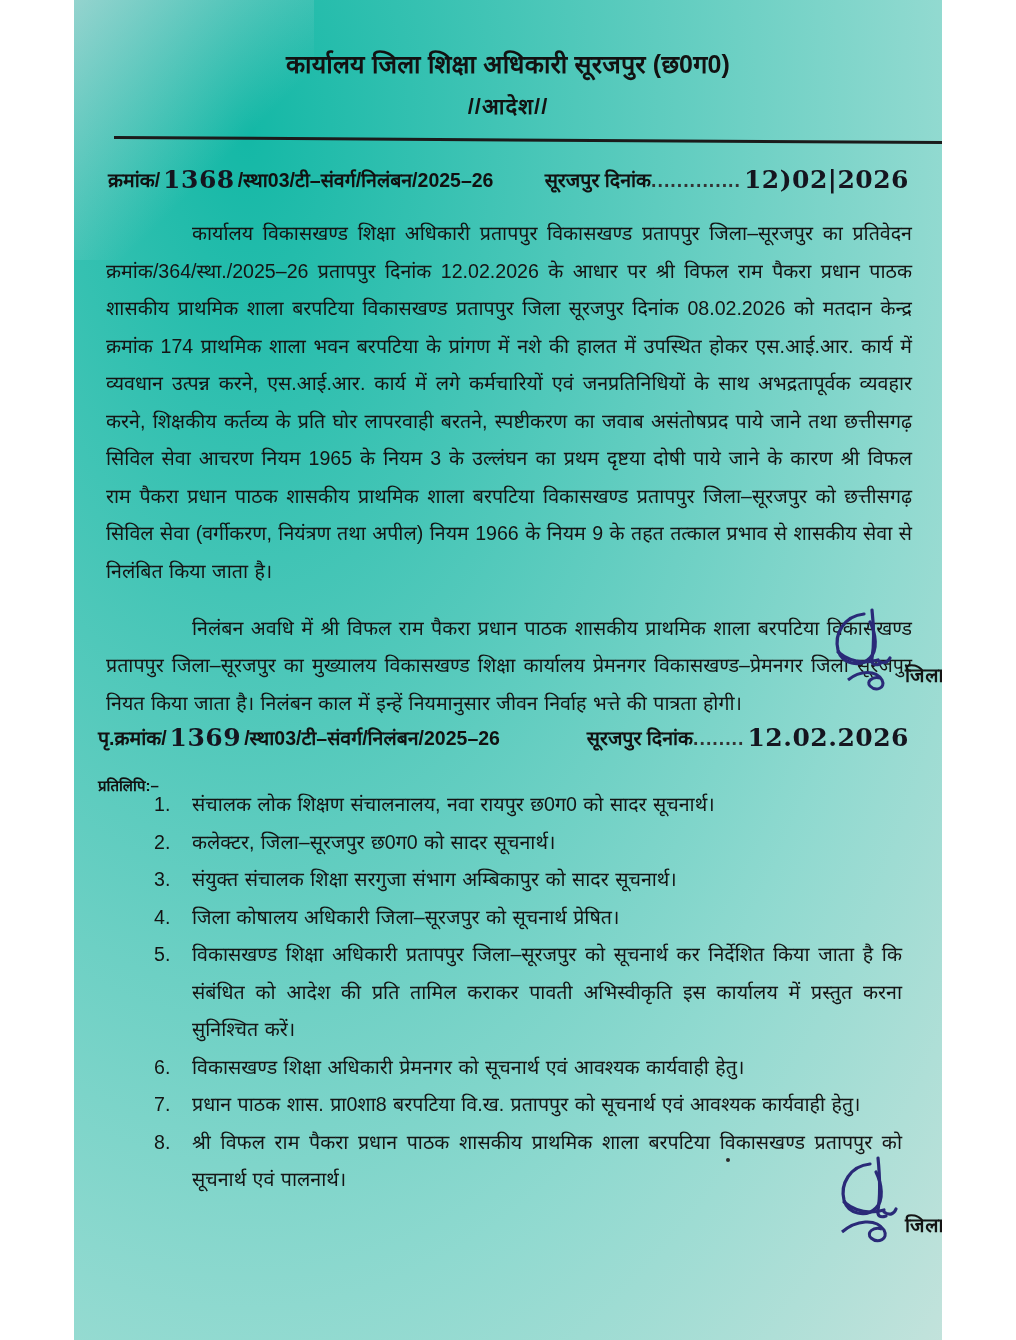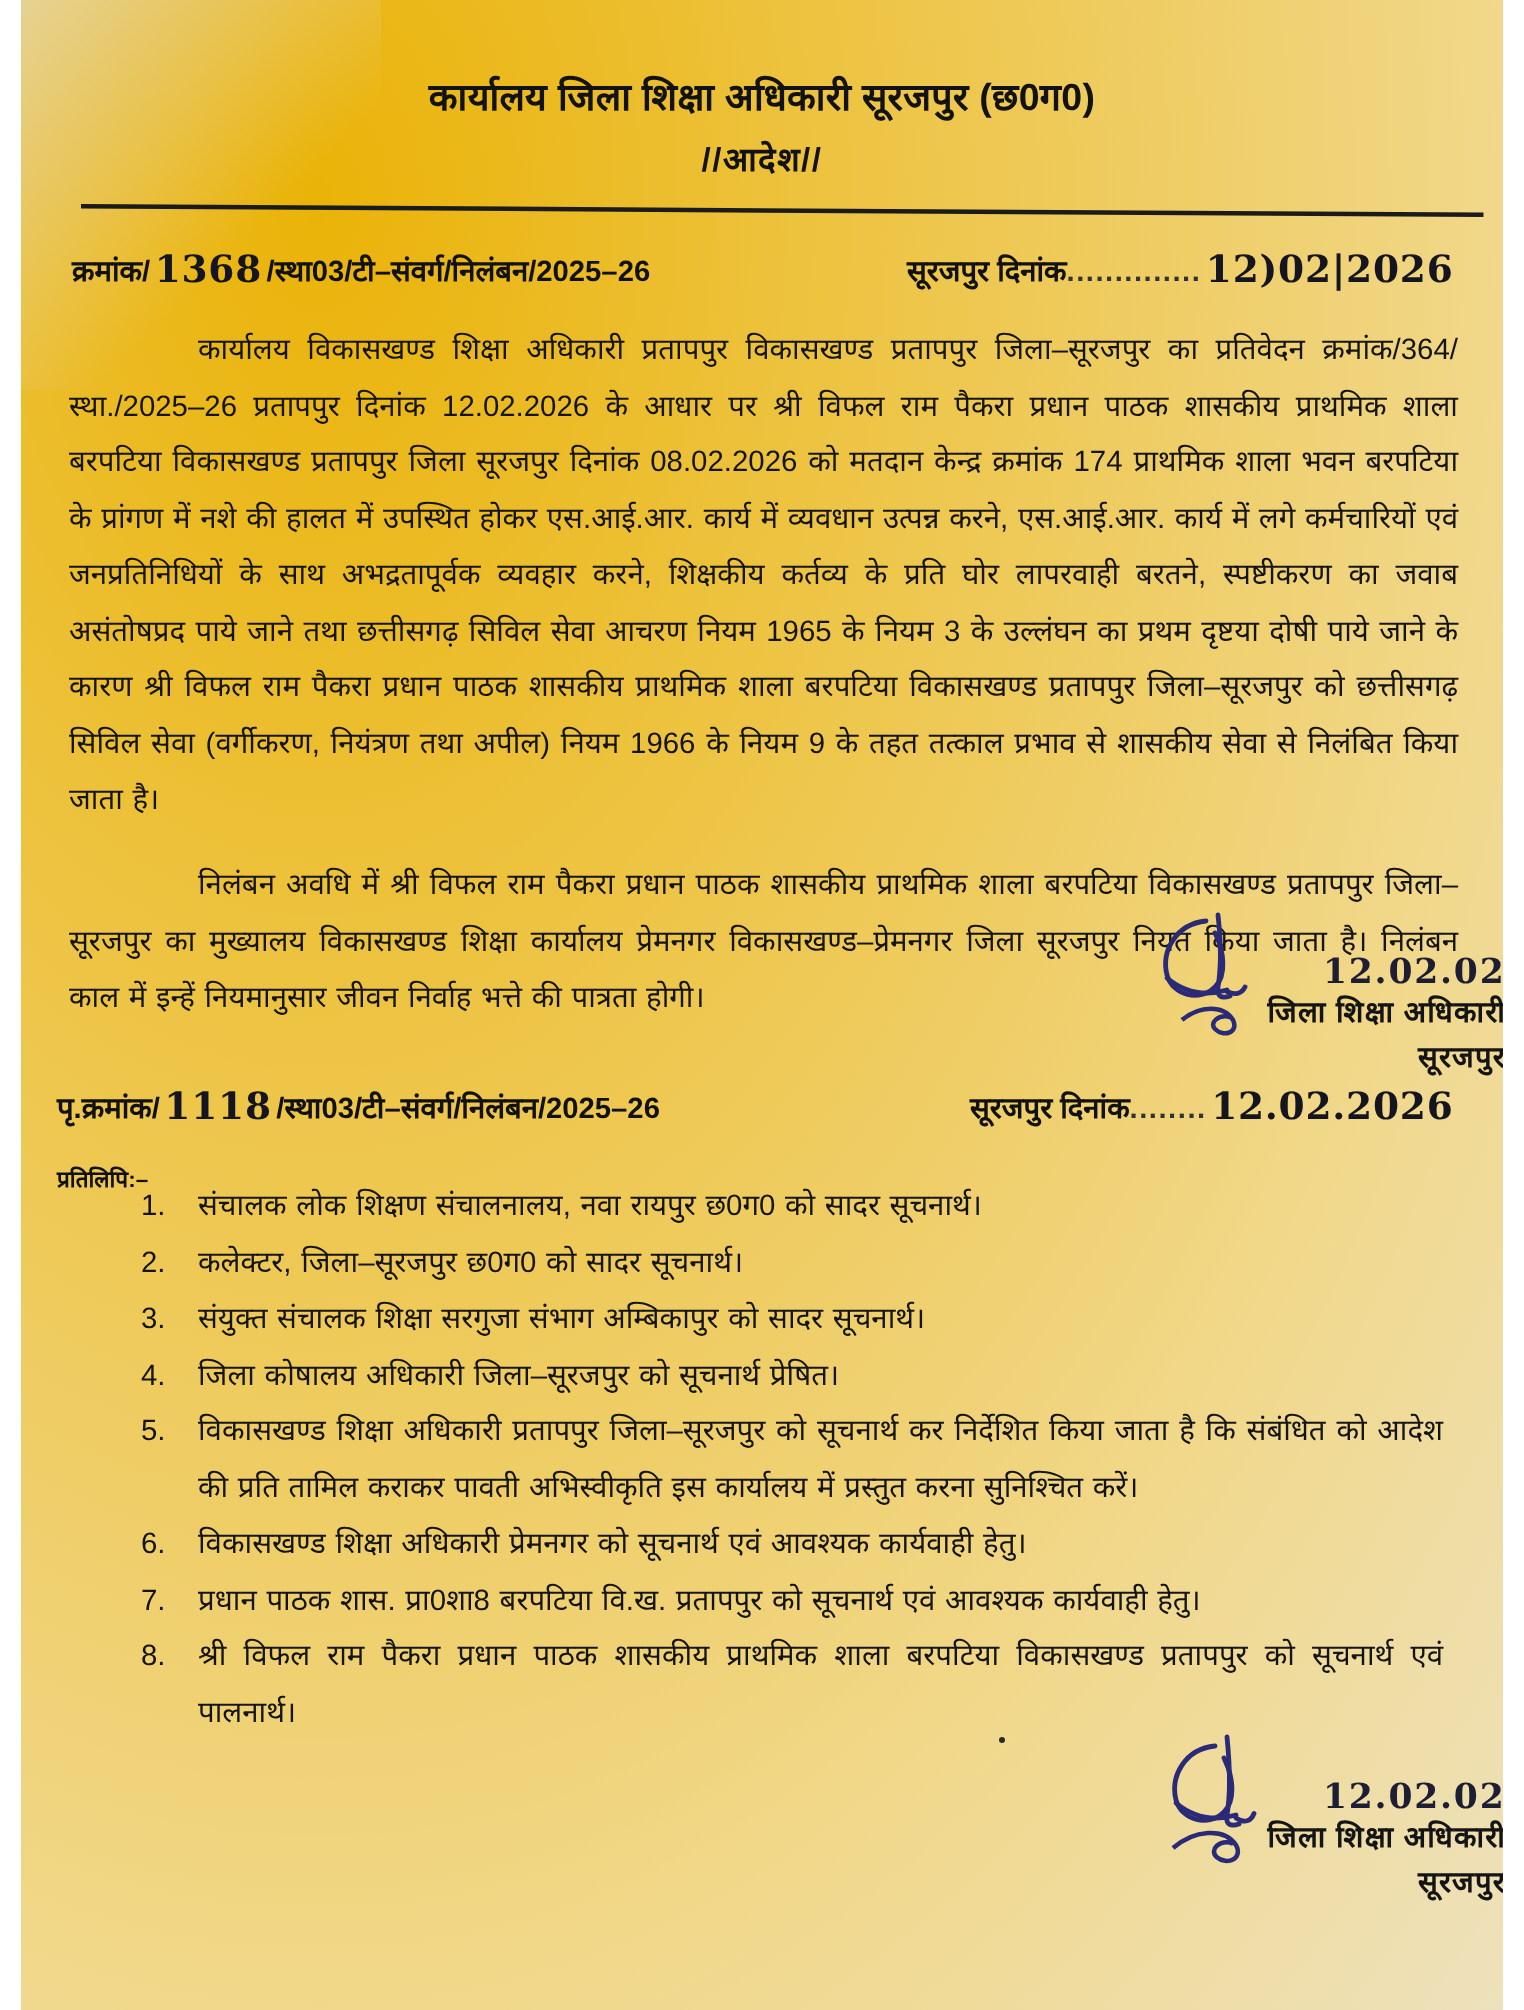--- a/index.html
+++ b/index.html
@@ -6,24 +6,24 @@
     margin: 0;
     padding: 0;
     background: #ffffff;
   }
   body {
     font-family: "Liberation Sans", "DejaVu Sans", sans-serif;
     color: #111111;
   }
   .page {
     position: relative;
-    width: 988px;
+    width: 868px;
     height: 1340px;
     margin: 0 auto;
-    background: #eab308;
+    background: #14b8a6;
     overflow: hidden;
   }
   
   .paper-texture {
     position: absolute;
     inset: 0;
     background:
       radial-gradient(ellipse at 20% 10%, rgba(255,255,255,0) 0%, rgba(246,245,242,0.55) 70%, rgba(238,237,233,0.8) 100%);
     pointer-events: none;
   }
@@ -258,21 +258,21 @@
       <g fill="none" stroke="#2a2a78" stroke-width="3">
         <path d="M6 16 C18 6, 34 6, 40 16 C44 24, 34 28, 28 22 C24 18, 30 12, 38 14"></path>
       </g>
     </svg>
   </div>
 
   <div class="ref2">
     <div class="ref2-row">
       <div class="ref-left">
         <span>पृ.क्रमांक/</span>
-        <span class="ink">1118</span>
+        <span class="ink">1369</span>
         <span>/स्था03/टी–संवर्ग/निलंबन/2025–26</span>
       </div>
       <div class="ref-right">
         <span>सूरजपुर दिनांक</span>
         <span class="dots">........</span>
         <span class="ink">12.02.2026</span>
       </div>
     </div>
     <div class="ref2-copy">प्रतिलिपि:–</div>
   </div>

